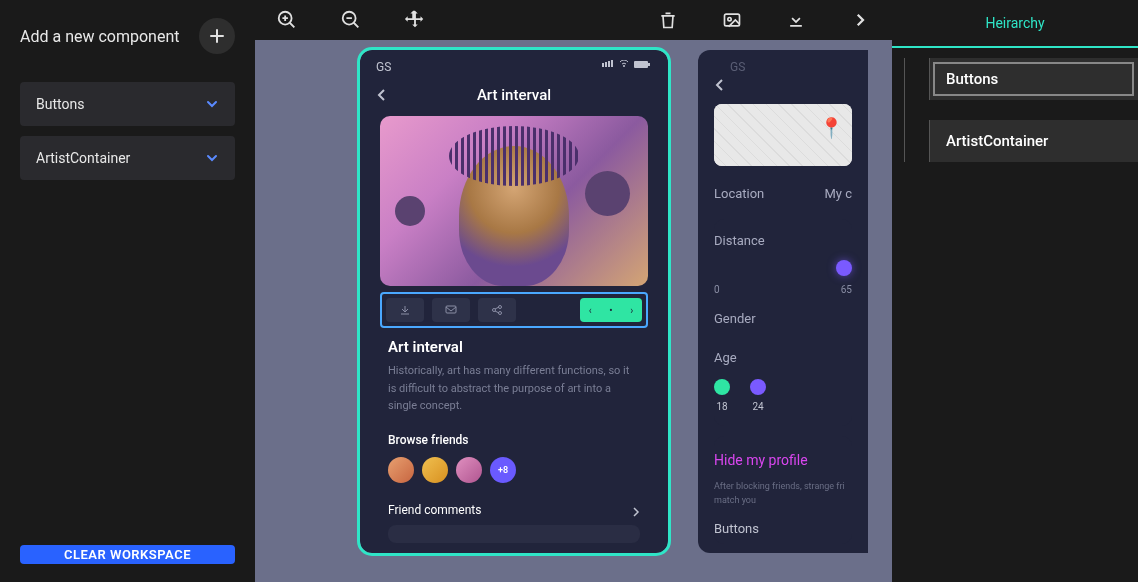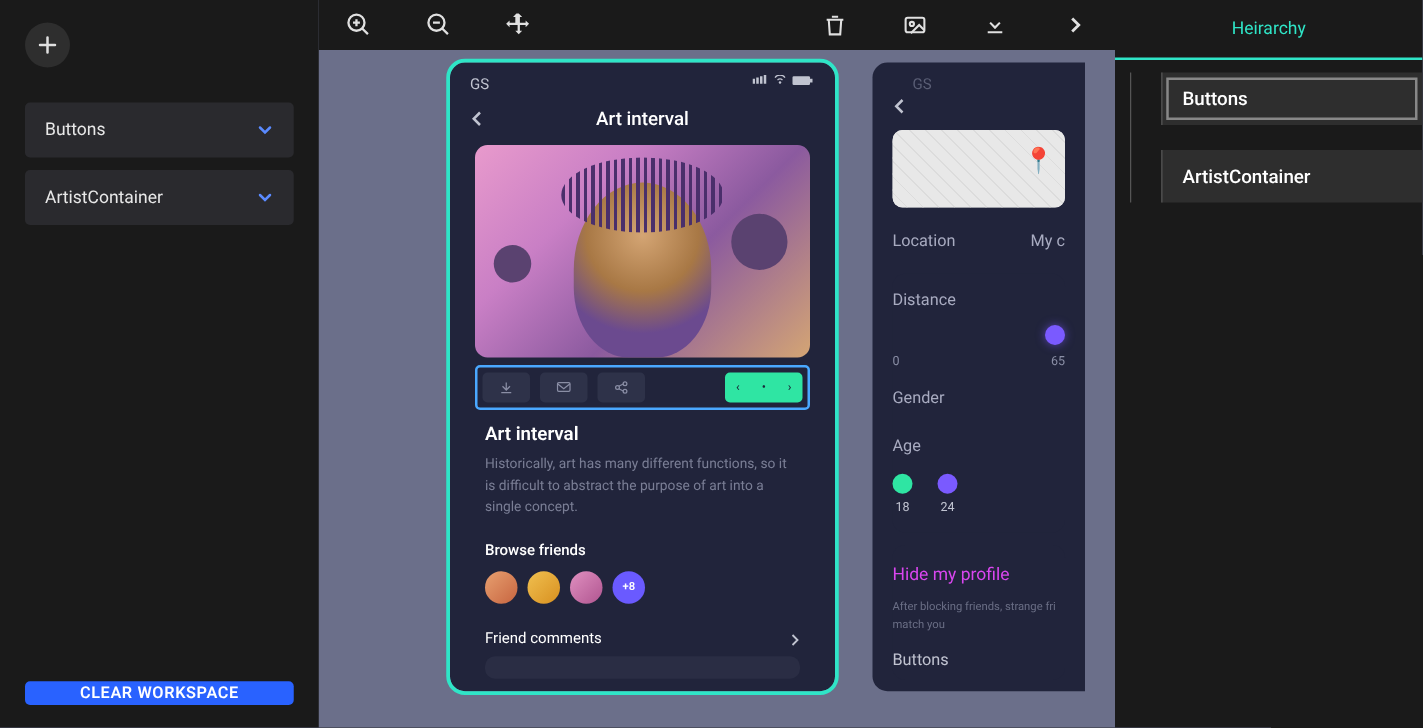--- a/index.html
+++ b/index.html
@@ -88,20 +88,21 @@
 .hier-item { background: #2e2e2e; padding: 12px 16px; font-size: 15px; font-weight: 500; color: #fff; margin-bottom: 20px; cursor: pointer; border-left: 1px solid #555; }
 .hier-item.sel { outline: 2px solid #888; outline-offset: -6px; }
 
 svg { display: block; }
 </style>
 </head>
 <body>
 
 <div class="left-panel">
   <div class="add-header">
+    <h2>Add a new component</h2>
     <div class="add-btn">
       <svg width="16" height="16" viewBox="0 0 16 16">
           <path d="M8 2v12M2 8h12" stroke="#e0e0e0" stroke-width="2" stroke-linecap="round"></path>
         </svg>
     </div>
   </div>
   <div class="comp-item">
     <span>Buttons</span>
     <span class="chev">
         <svg width="14" height="14" viewBox="0 0 14 14">

